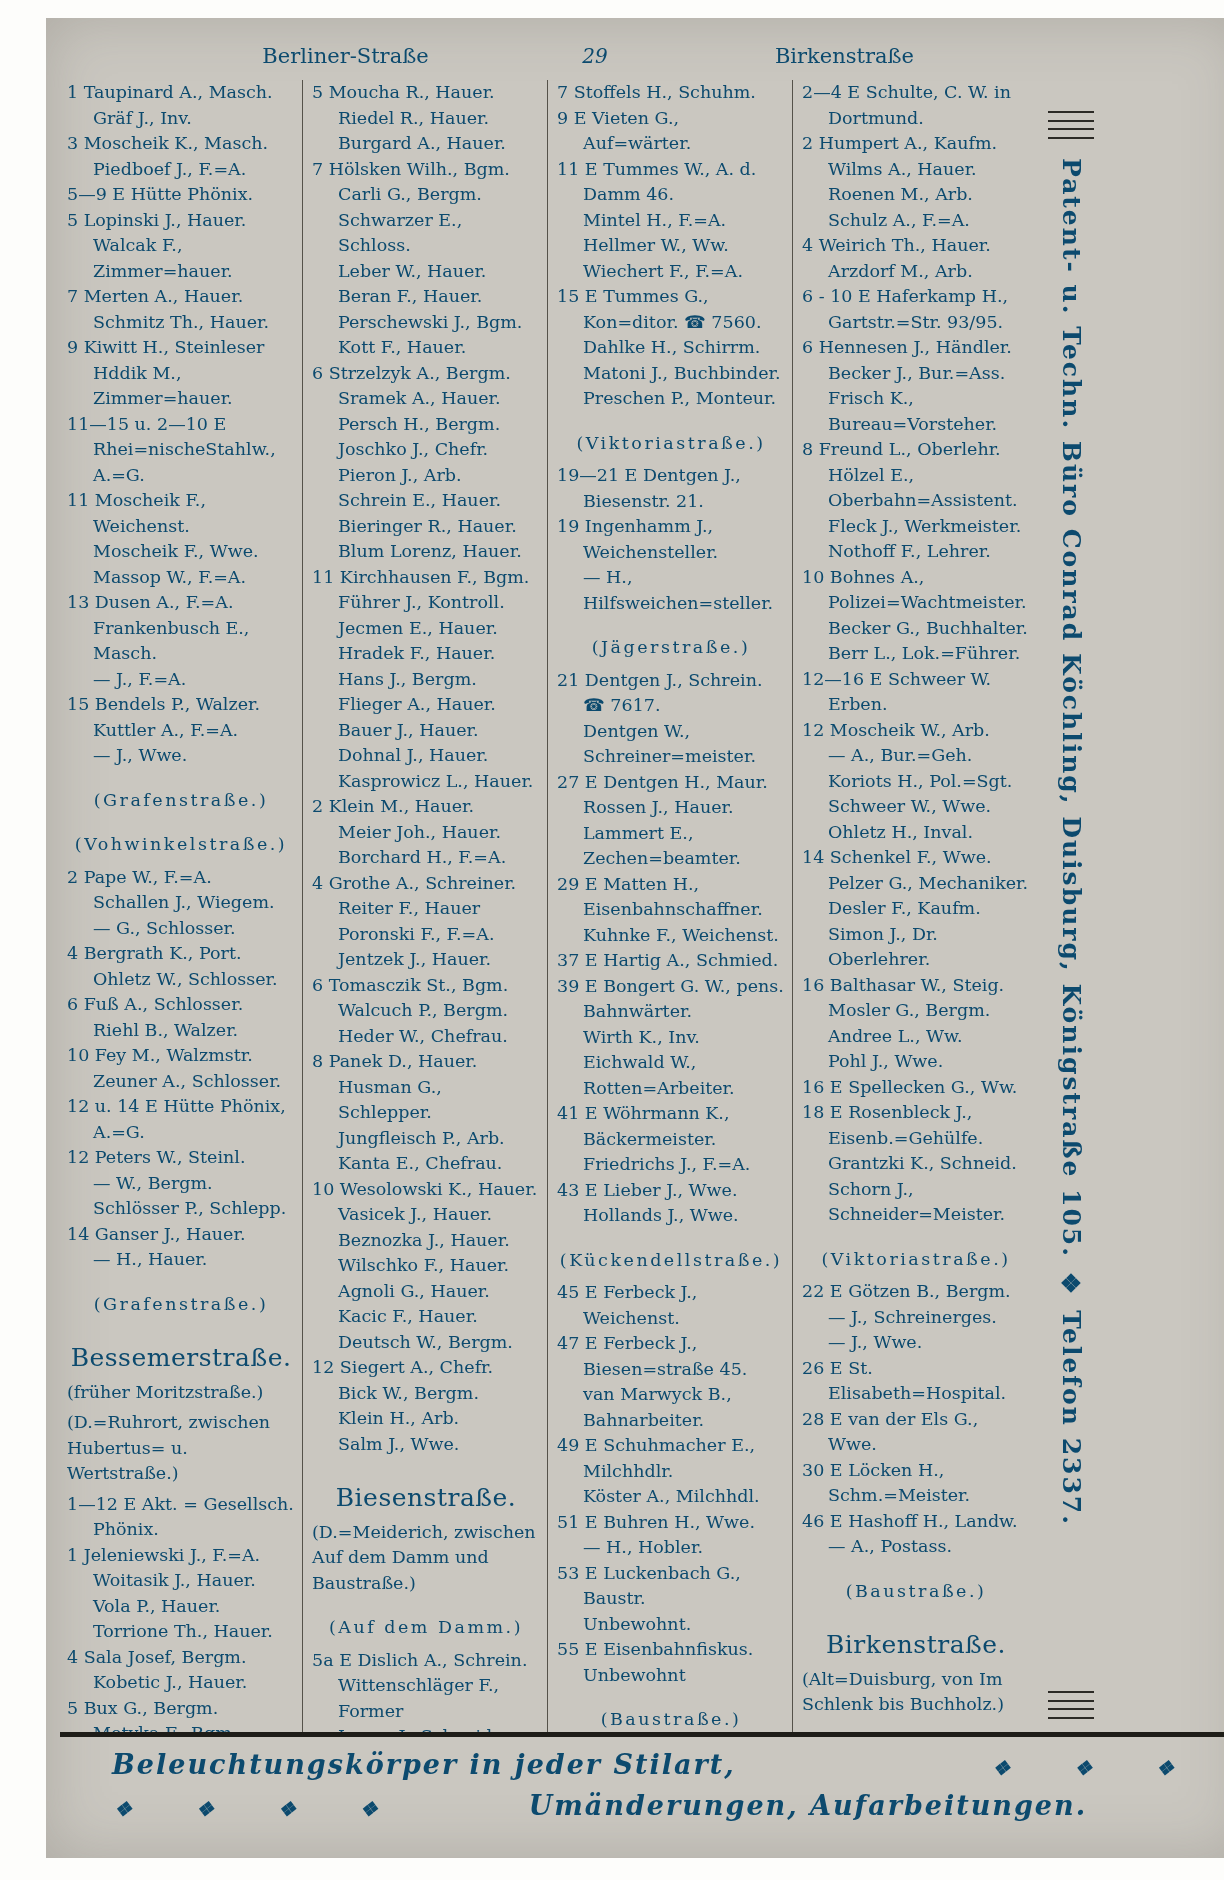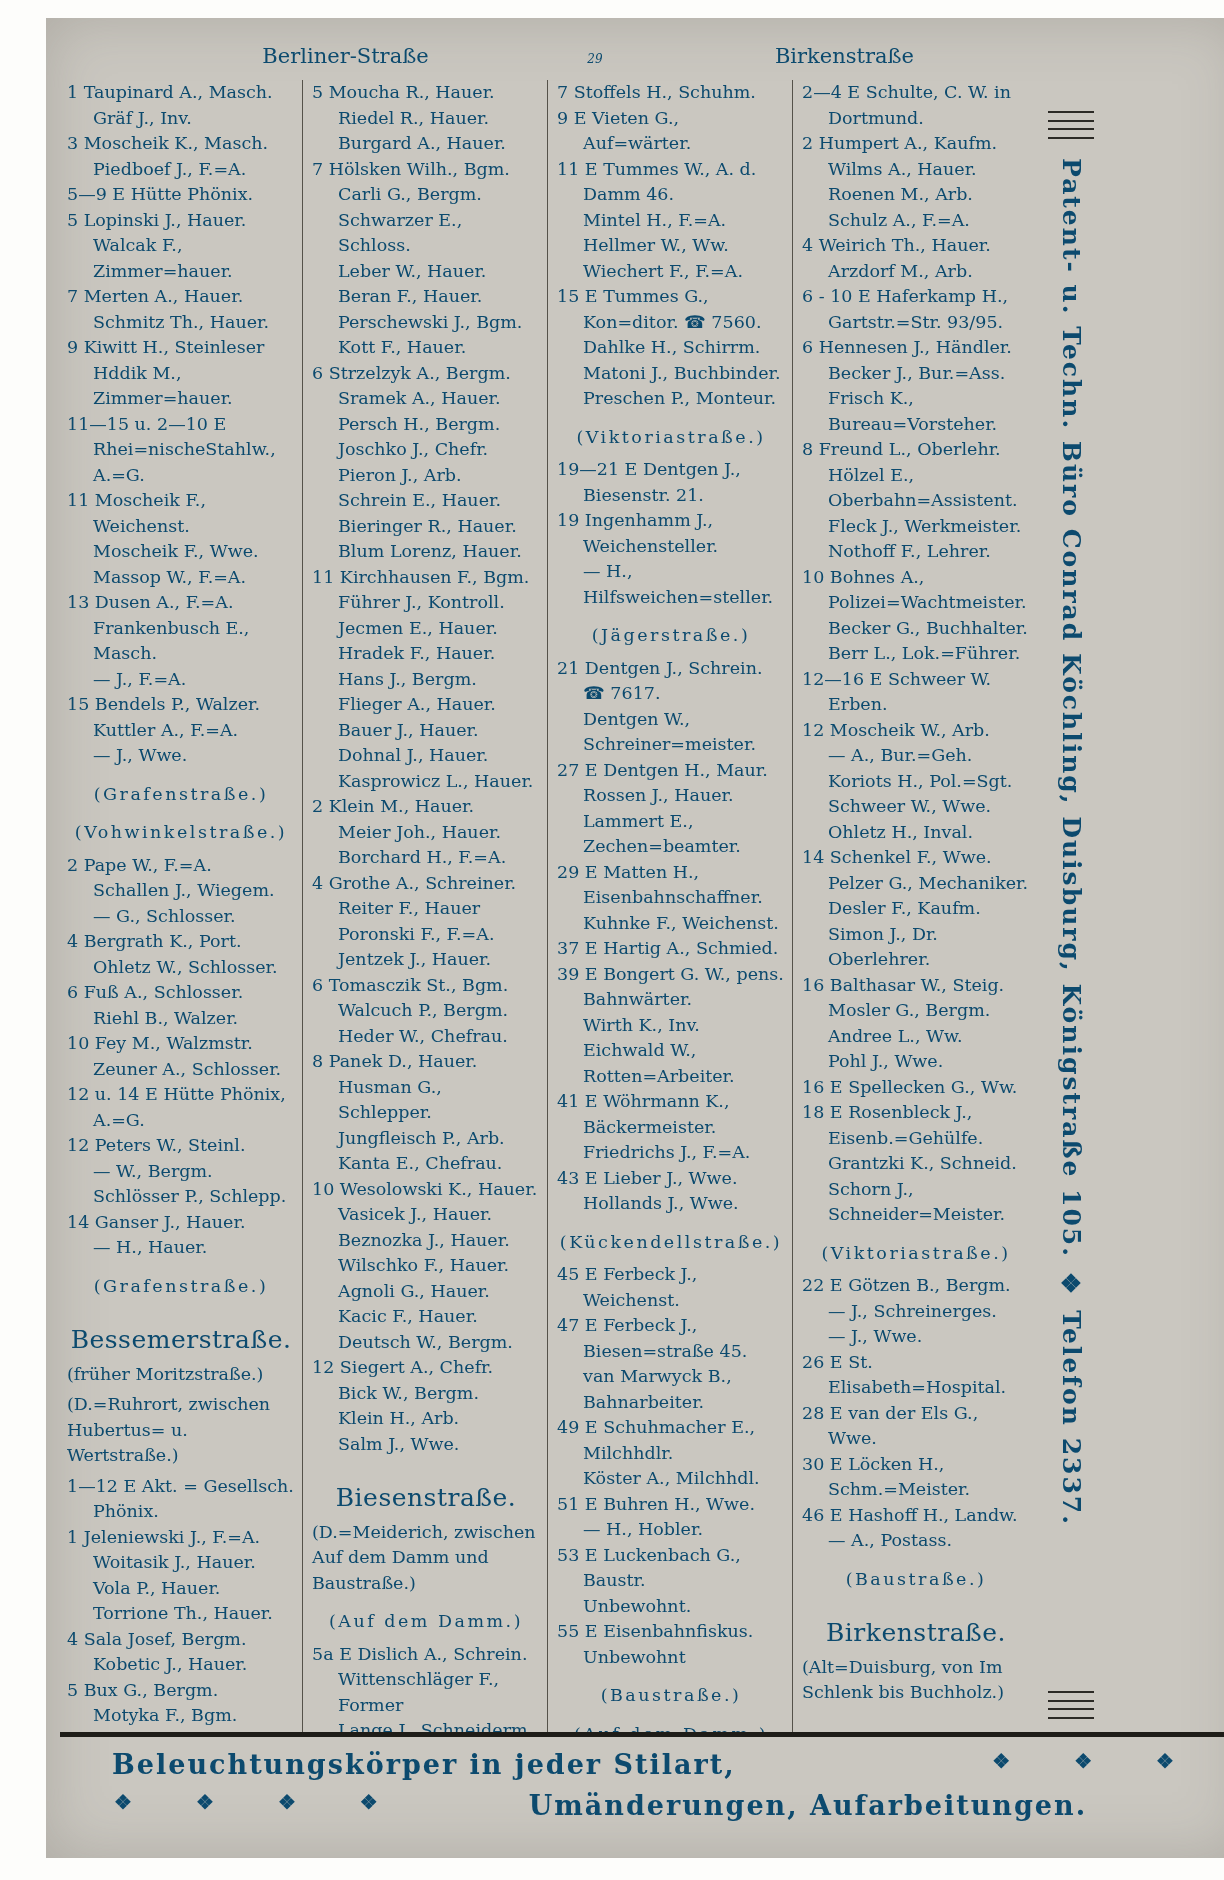--- a/index.html
+++ b/index.html
@@ -2,38 +2,38 @@
 <html><head>
 <meta charset="utf-8">
 <style>
   html,body{margin:0;padding:0;background:#f4f3ef;}
   .stage{position:relative;width:1224px;height:1880px;background:#fdfdfb;overflow:hidden;
          font-family:"DejaVu Serif","Liberation Serif",serif;color:#0c4a6e;padding-left:20px;}
   .page{position:absolute;left:46px;top:18px;right:0;bottom:22px;background:#cac7c0;
         box-shadow:inset 0 0 60px rgba(90,88,80,.25);}
   .header{display:flex;align-items:baseline;padding:26px 210px 6px 110px;font-size:21px;}
   .header .h-left{flex:1;text-align:center;}
-  .header .h-num{width:120px;text-align:center;font-style:italic;font-size:12px;}
+  .header .h-num{width:120px;text-align:center;font-style:italic;font-size:20px;}
   .header .h-right{flex:1;text-align:center;}
   .body-area{display:flex;padding:6px 8px 0 12px;height:1652px;overflow:hidden;}
   .col{width:228px;padding:0 7px 0 9px;font-size:17.5px;line-height:25.5px;overflow:hidden;}
   .col + .col{border-left:1px solid #55524a;}
   .ln-e{padding-left:26px;text-indent:-26px;}
   .ln-s{padding-left:26px;text-indent:0;}
-  .ln-c{text-align:center;letter-spacing:2.5px;margin:13px 0 7px;}
+  .ln-c{text-align:center;letter-spacing:2.5px;margin:19px 0 7px;}
   .ln-h{text-align:center;font-weight:normal;font-size:25px;letter-spacing:.5px;margin:28px 0 9px;}
   .ln-n{text-align:left;margin:5px 0;}
   .sidebar{width:56px;margin-left:6px;display:flex;flex-direction:column;align-items:center;
            padding-top:28px;}
   .drule{width:46px;height:7px;border-top:2.5px solid #2b2a25;border-bottom:2.5px solid #2b2a25;margin:3px 0;}
   .vtext{writing-mode:vertical-rl;font-weight:bold;font-size:25px;letter-spacing:2px;
          margin:16px 0;white-space:nowrap;flex:1;overflow:hidden;}
   .sb-gap{height:10px;}
   .footer{border-top:5px solid #1e1d18;margin:0 14px;padding:12px 24px 6px 24px;}
-  .f-row{display:flex;align-items:flex-start;font-weight:bold;font-size:27px;letter-spacing:2px;}
+  .f-row{display:flex;align-items:flex-end;font-weight:bold;font-size:27px;letter-spacing:2px;font-style:italic;}
   .f-row.second{margin-top:10px;}
   .f-orn{display:flex;gap:62px;padding:0 30px;font-size:20px;}
   .f-text{padding:0 28px;}
   .f-spacer{flex:1;}
 </style>
 </head>
 <body>
 
 <div class="stage">
   <div class="page">

